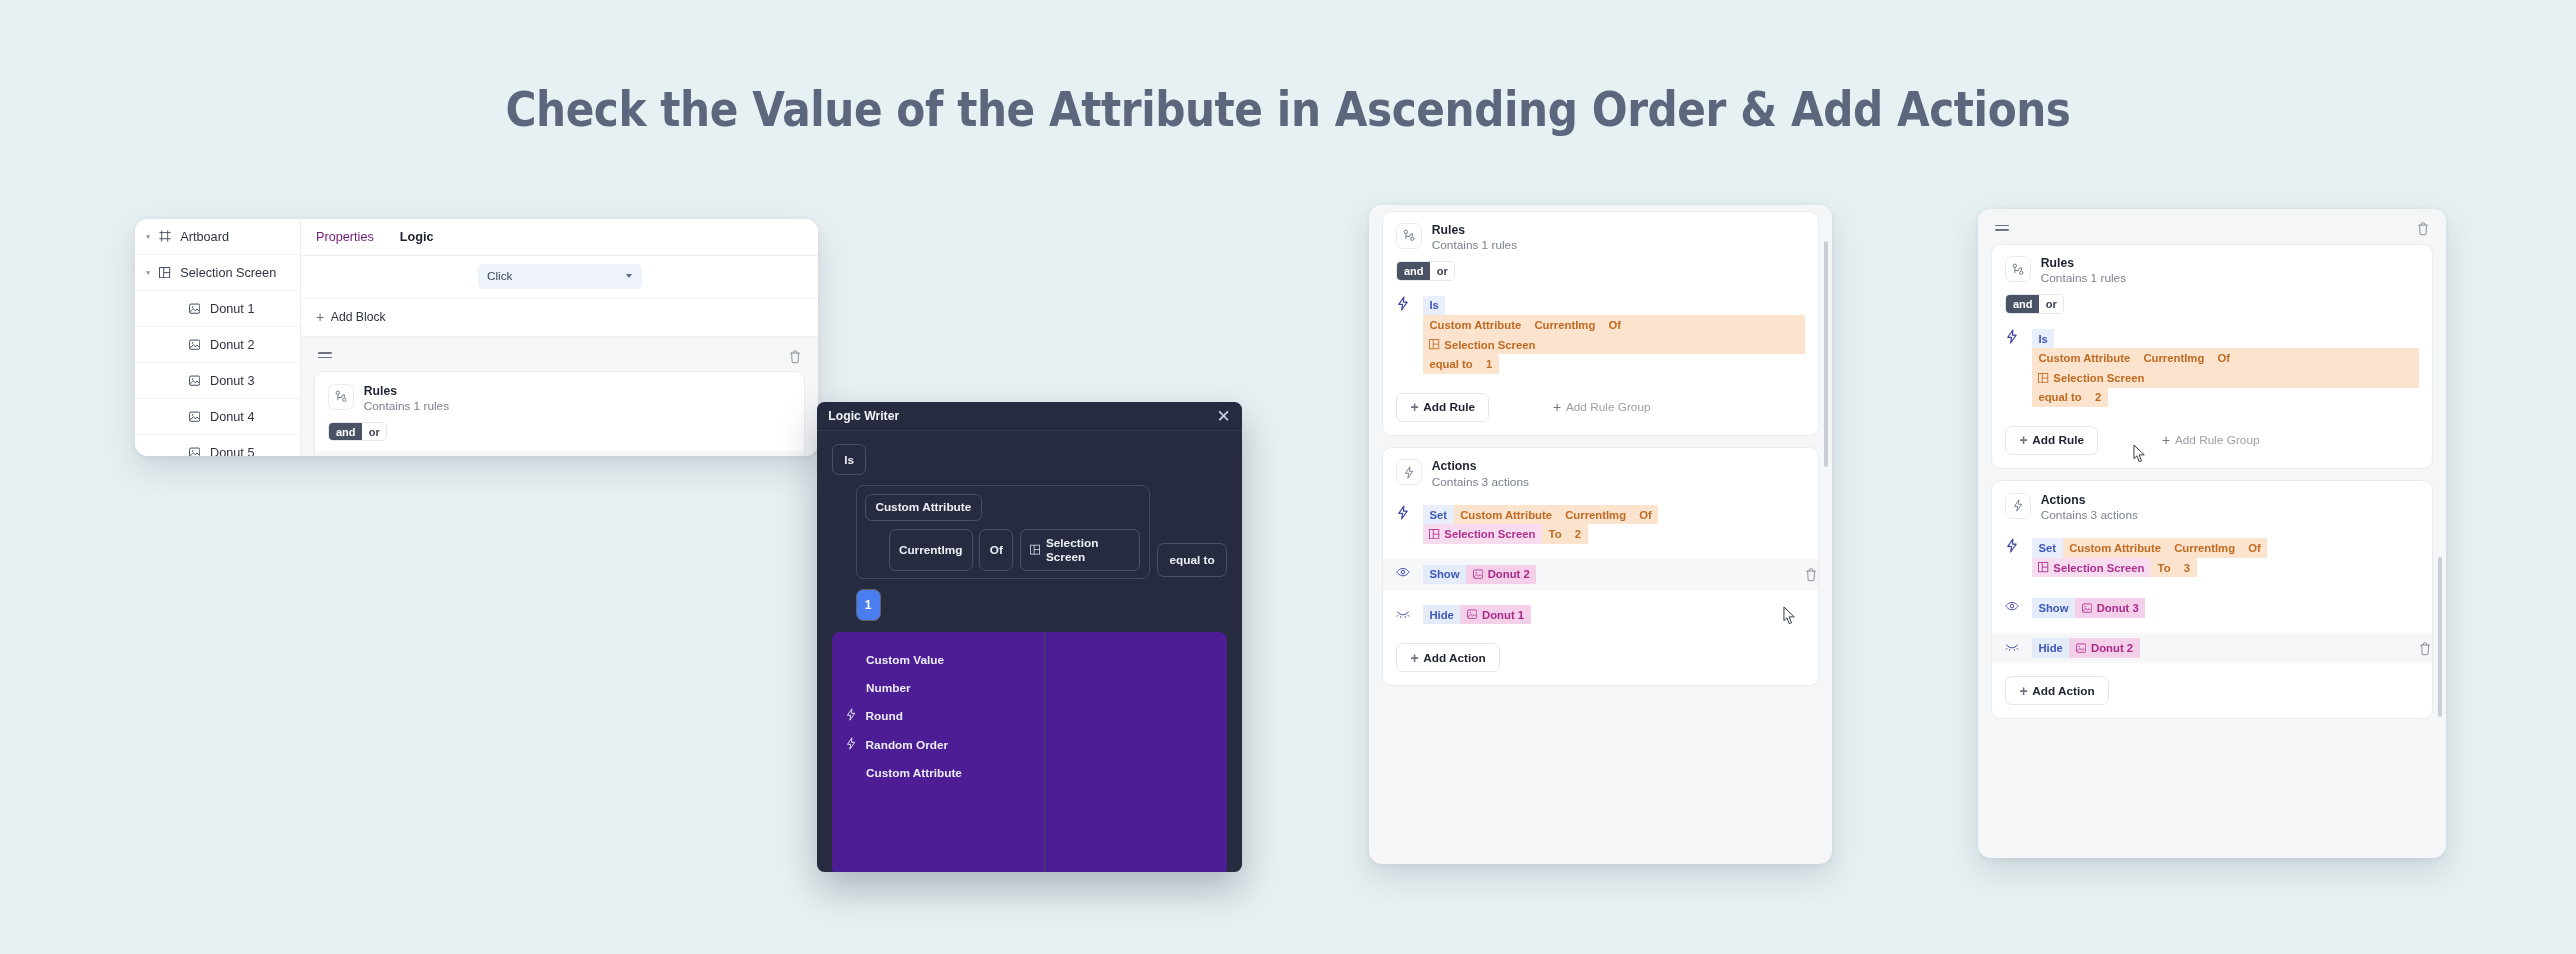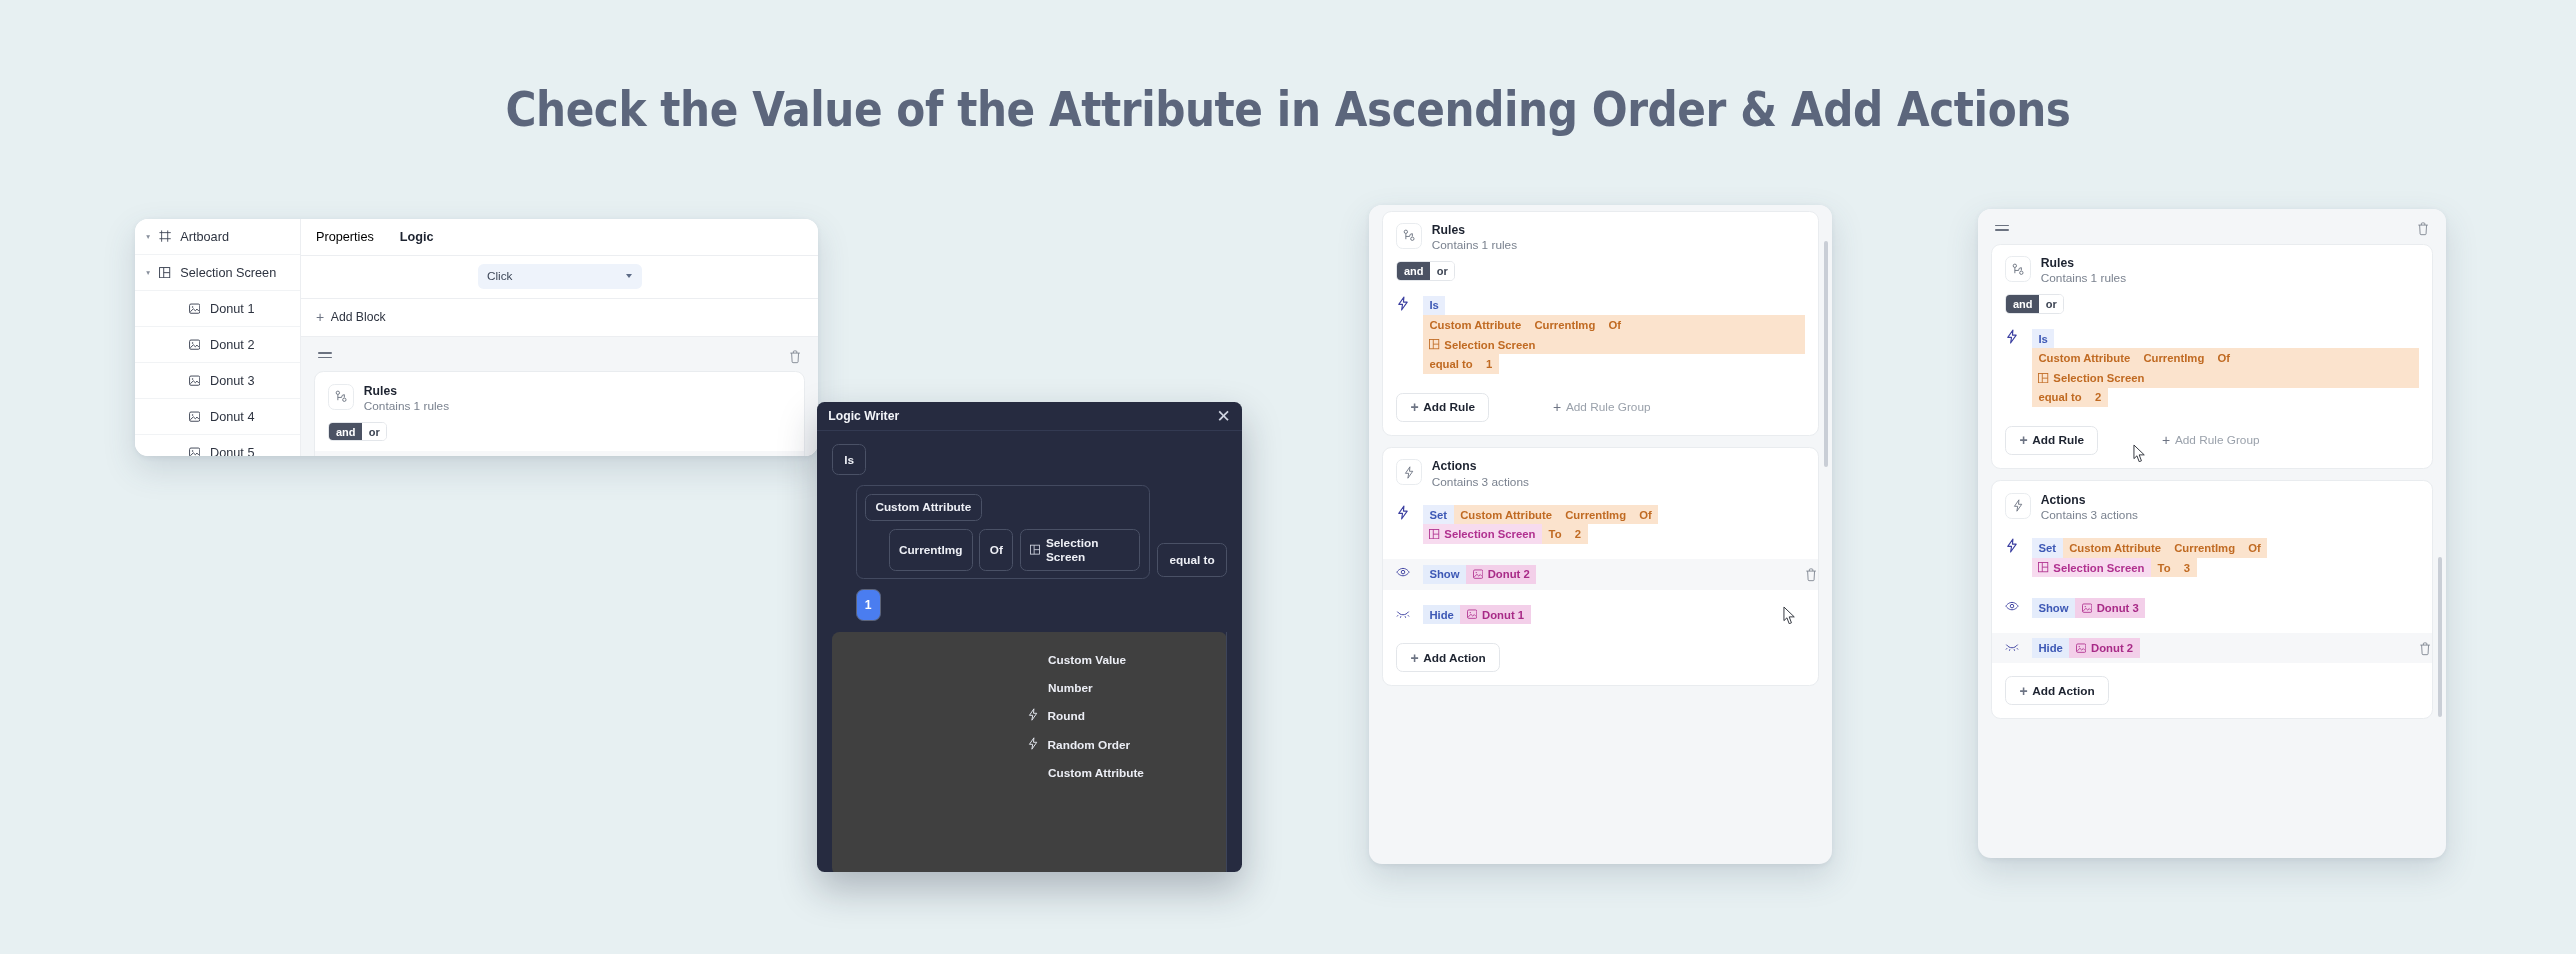--- a/index.html
+++ b/index.html
@@ -42,21 +42,21 @@
     font-size: 12.7px; color:#2d3340; padding-left: 11.3px;
     border-bottom: 0.9px solid #f1f3f5;
     white-space: nowrap;
   }
   .layer-row .caret { width:13px; font-size:7.5px; color:#888f9c; }
   .layer-row .licon { width: 21px; display:flex; align-items:center; color:#3b4252; }
   .layer-row.indent2 { padding-left: 41px; }
 
   .logic-col { flex:1; background:#fff; position:relative; }
   .tabs { display:flex; gap: 26px; padding: 11.3px 15px 10.3px 15px; border-bottom:0.9px solid #eceef1; }
-  .tab { font-size: 12.7px; color:#000000; }
+  .tab { font-size: 12.7px; color:#701a75; }
   .tab.active { color:#1d2330; font-weight:bold; }
   .trigger-row { display:flex; justify-content:center; padding: 8.5px 0 9.4px 0; border-bottom:0.9px solid #eceef1;}
   .trigger-select {
     width: 164px; height: 24.5px; background:#eef3fb; border-radius:5.6px;
     display:flex; align-items:center; justify-content:space-between;
     padding: 0 9.4px; font-size:11.8px; color:#3d4758;
   }
   .caret-dn { width:0;height:0;border-left:3.8px solid transparent;border-right:3.8px solid transparent;border-top:4.7px solid #5d6b86; }
   .addblock-row { display:flex; align-items:center; gap:6.6px; padding: 11.3px 15px; font-size:12.2px; color:#2d3340; border-bottom:0.9px solid #eceef1;}
   .plus { font-size:14px; color:#6d7484; line-height:1; }
@@ -121,21 +121,21 @@
     border:0.9px solid #4a5166; border-radius:6.6px;
     font-size:11.8px; font-weight:bold; color:#eef0f6;
     padding: 5.6px 9.4px; background: transparent;
   }
   .d-group { border:0.9px solid #434a60; border-radius:7.5px; padding: 7.5px 8.5px; }
   .badge-1 {
     display:inline-flex; align-items:center; justify-content:center;
     width:25.4px; height:32px; border-radius:7.5px; background:#4a7df0; color:#fff;
     font-size:12.2px; font-weight:bold; border:1.4px solid #5d6478;
   }
-  .d-list { background:#404040; border-radius:7.5px; margin: 11.3px 0 0 0; height: 243px; display:flex;justify-content:flex-end; }
+  .d-list { background:#4c1d95; border-radius:7.5px; margin: 11.3px 0 0 0; height: 243px; display:flex; }
   .d-list-col { width: 213px; border-right:0.9px solid #3d4459; padding: 15px 0 0 0; }
   .d-item { display:flex; align-items:center; gap:6.6px; font-size:11.8px; font-weight:bold; color:#eceef5; padding: 6.6px 0 6.6px 34px; }
   .d-item .bolt-s { position:relative; margin-left:-21px; width:14px; }
 
   
   #panel3 { left: 1369px; top: 205px; width: 463px; height: 659px; background:#f4f6f8; }
   
   #panel4 { left: 1978px; top: 209px; width: 468px; height: 649px; background:#f4f6f8; }
 
   .scrollbar {

